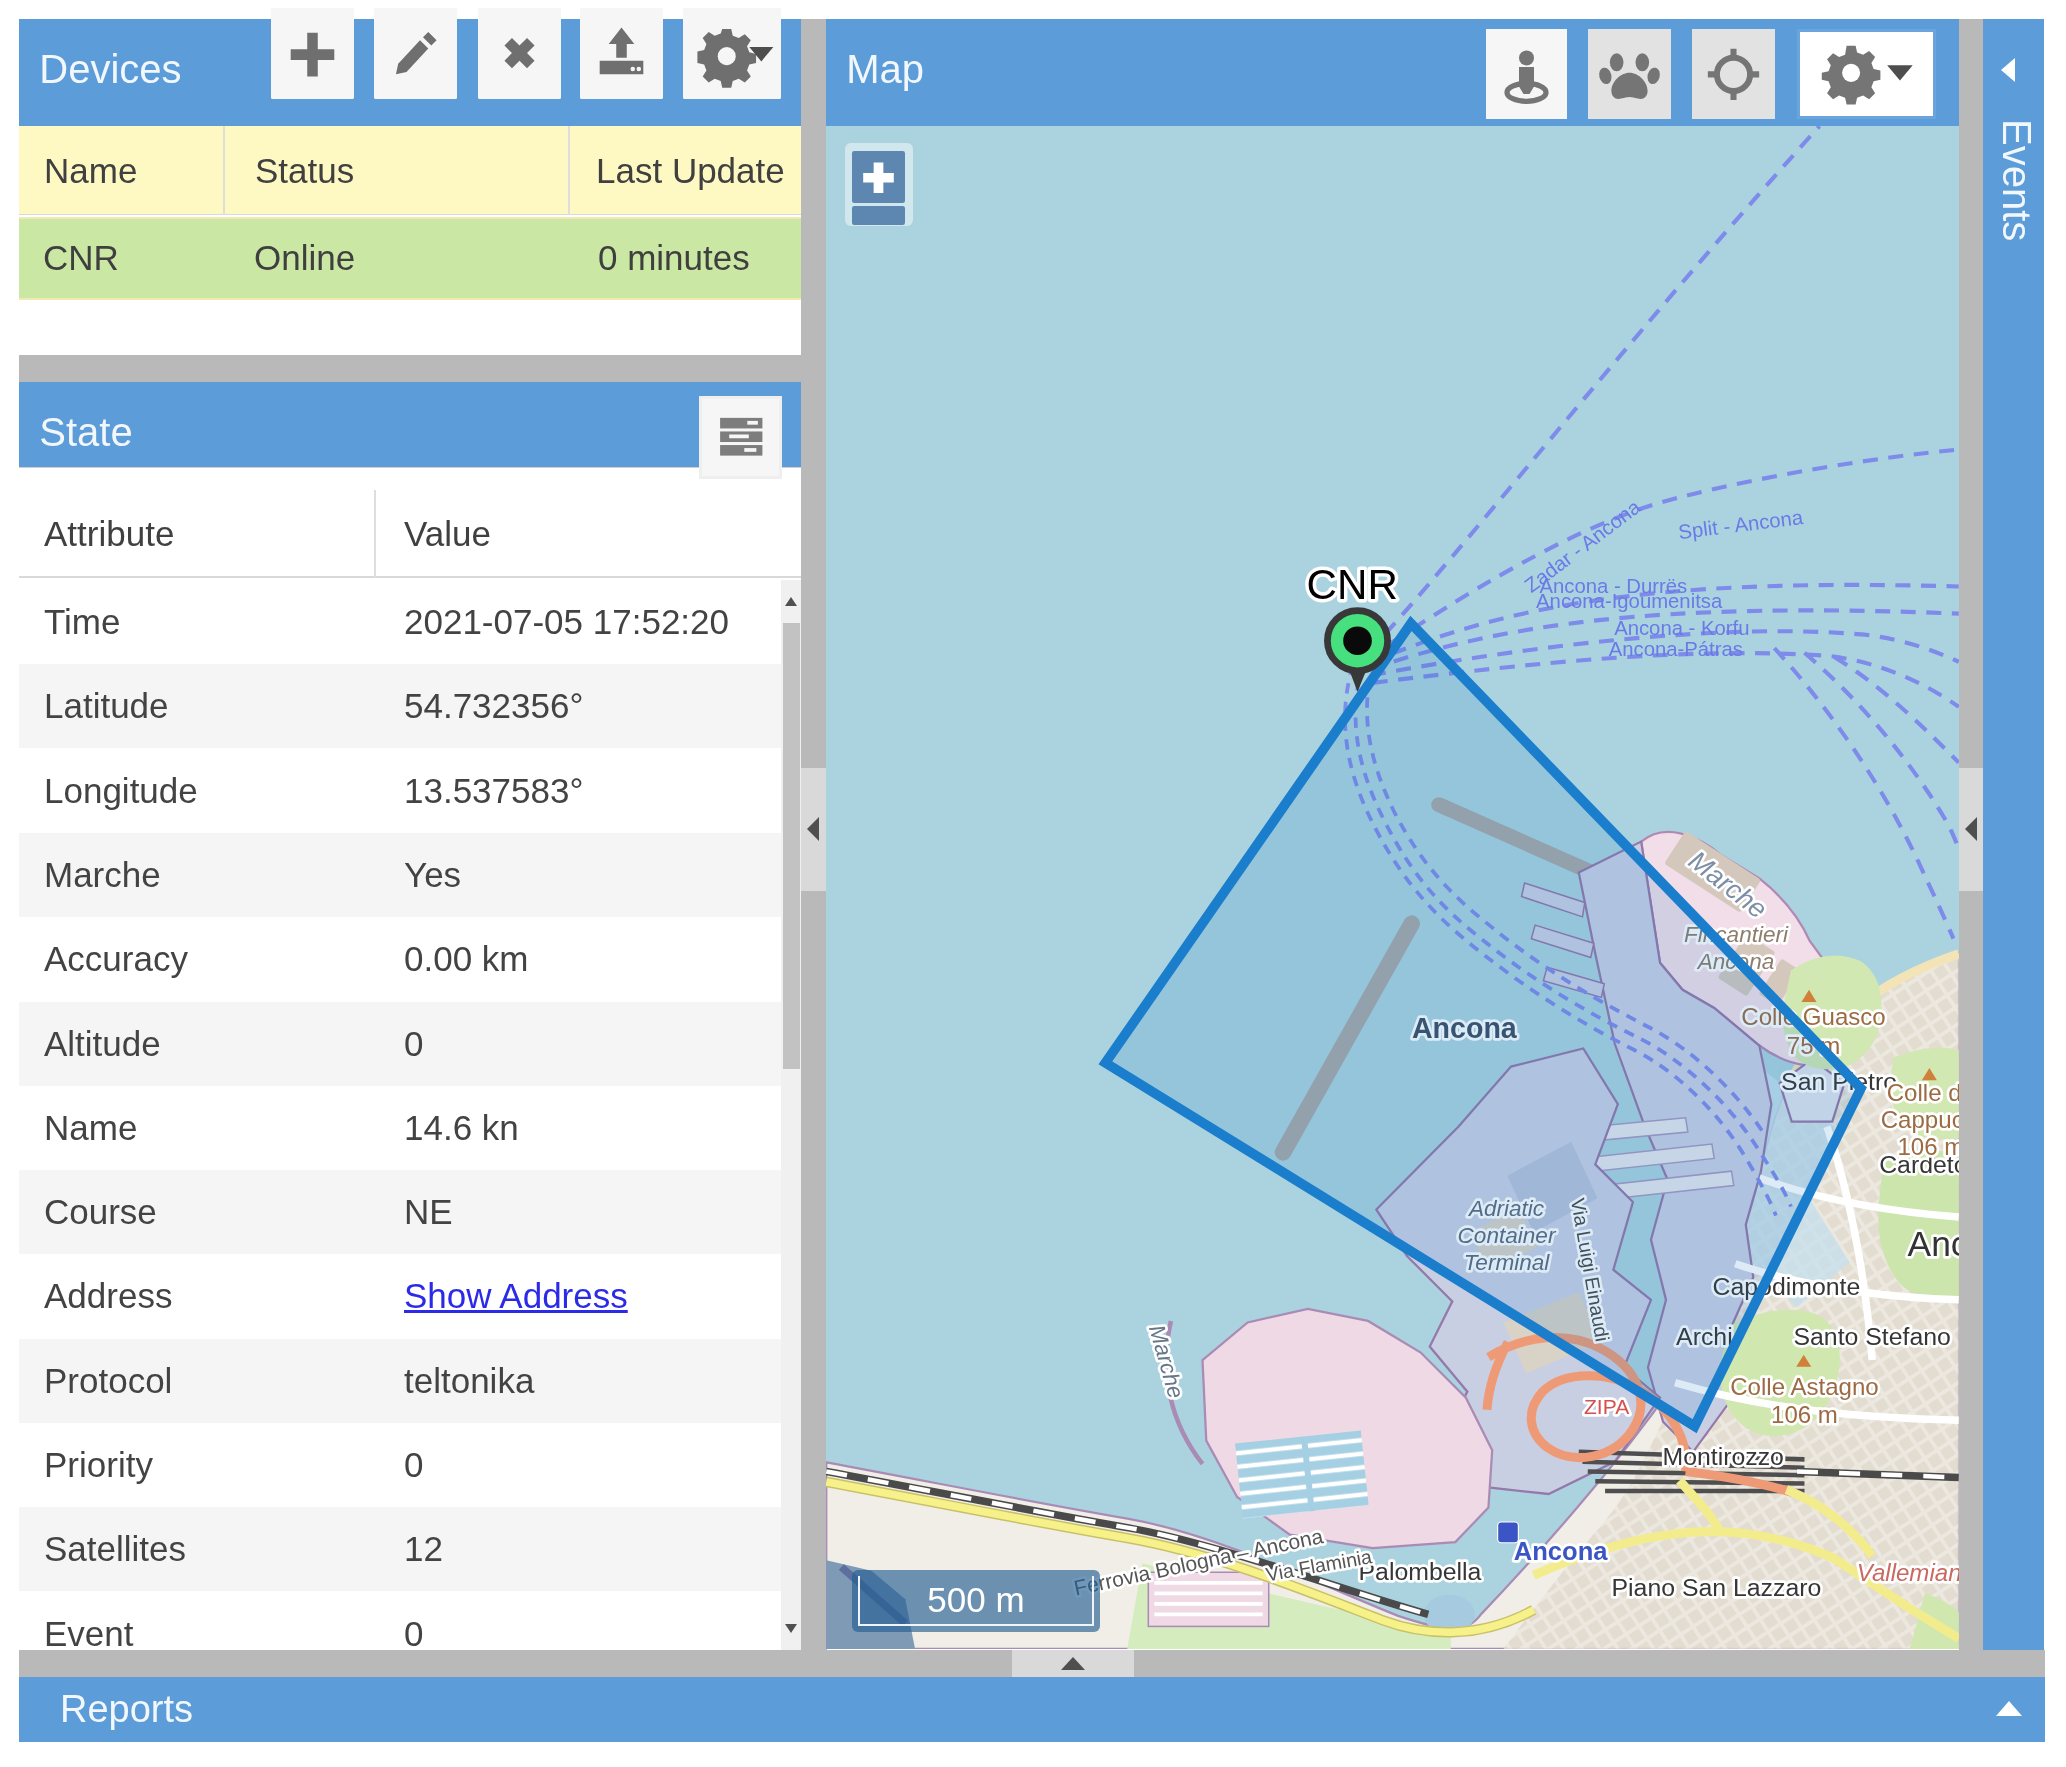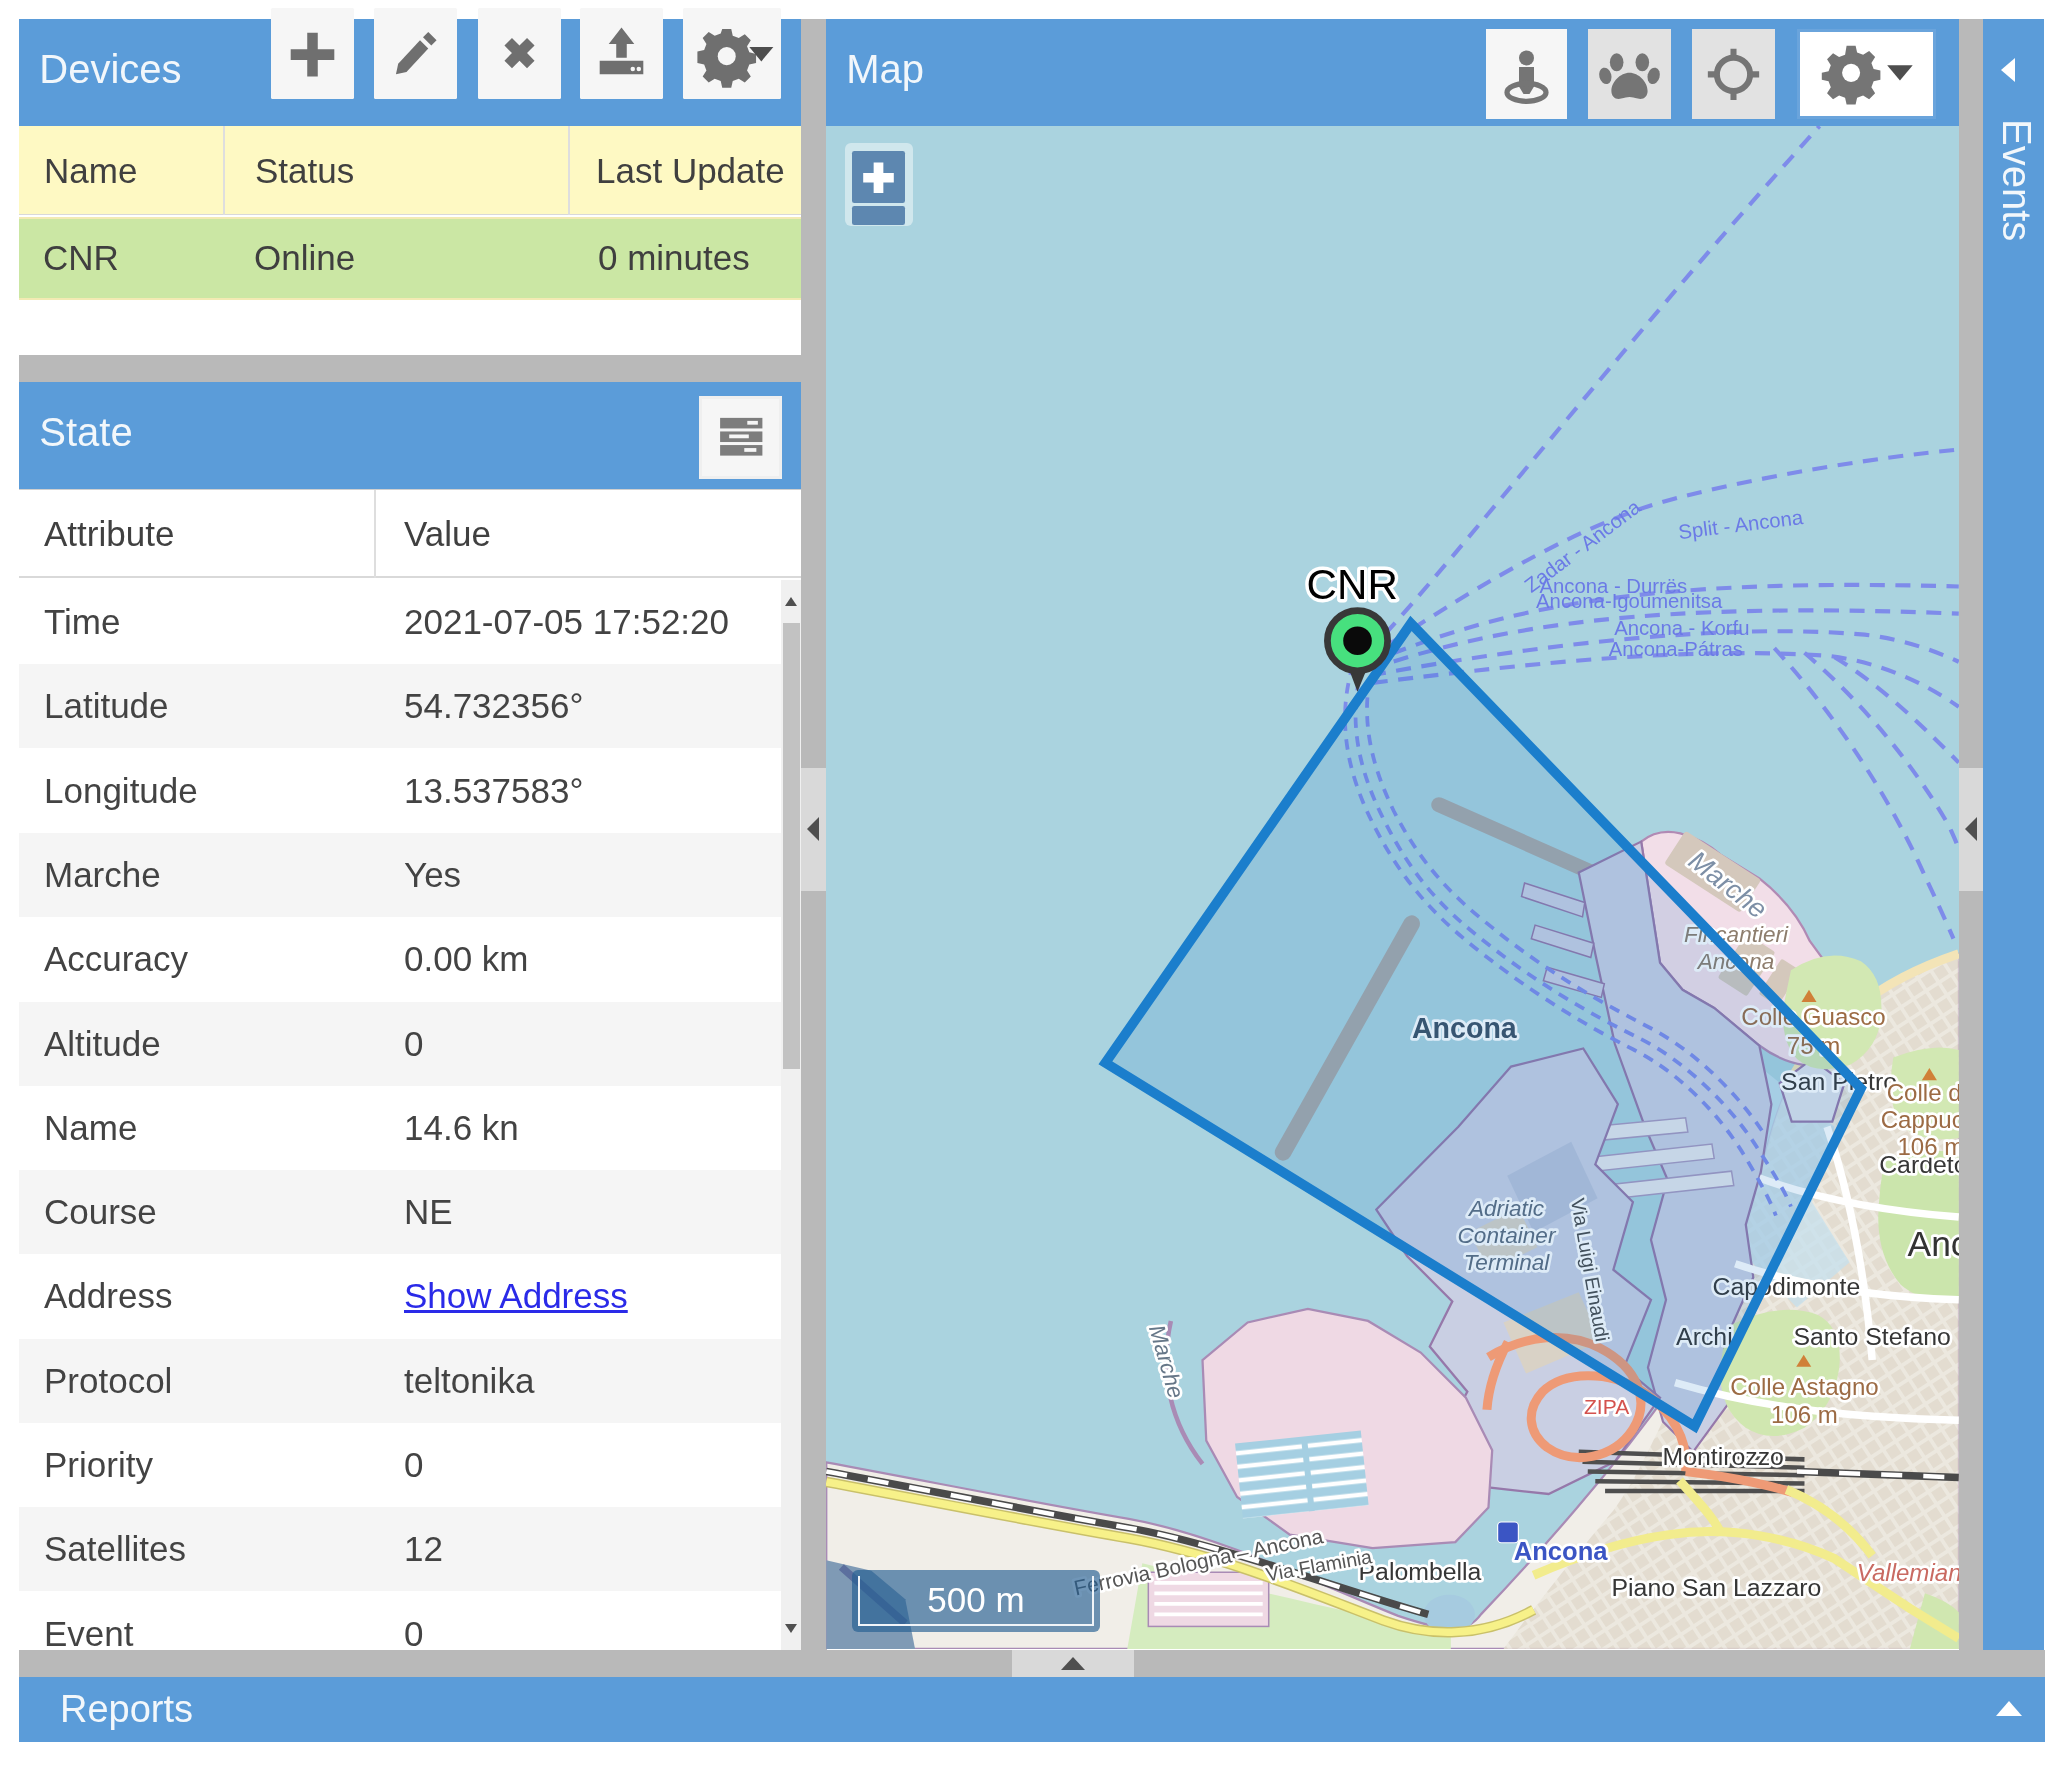--- a/index.html
+++ b/index.html
@@ -70,21 +70,21 @@
 </div>
 <div class="abs" style="left:19px;top:217px;width:782px;height:83px;background:#cbe7a4;border-top:2.3px solid #f3eab3;border-bottom:2.3px solid #f3eab3">
   <div class="gcell" style="left:24px;top:0;line-height:78px">CNR</div>
   <div class="gcell" style="left:235px;top:0;line-height:78px">Online</div>
   <div class="gcell" style="left:579px;top:0;line-height:78px">0 minutes</div>
 </div>
 <div class="abs" style="left:19px;top:300px;width:782px;height:55px;background:#fff"></div>
 
 <div class="grayspl" style="left:19px;top:355px;width:782px;height:27px"></div>
 
-<div class="hd" style="left:19px;top:382px;width:782px;height:108px">
+<div class="hd" style="left:19px;top:382px;width:782px;height:86px">
   <div class="t">State</div>
 </div>
 <div class="abs" style="left:699px;top:396px;width:83px;height:83px;background:#f6f6f6;border:3px solid #efefef">
  <svg width="77" height="77" viewBox="0 0 102 102">
       <g fill="#7d7d7d">
         <rect x="24" y="25" width="56" height="14"></rect>
         <rect x="24" y="43" width="56" height="14"></rect>
         <rect x="24" y="61" width="56" height="14"></rect>
       </g>
       <g fill="#f6f6f6">

